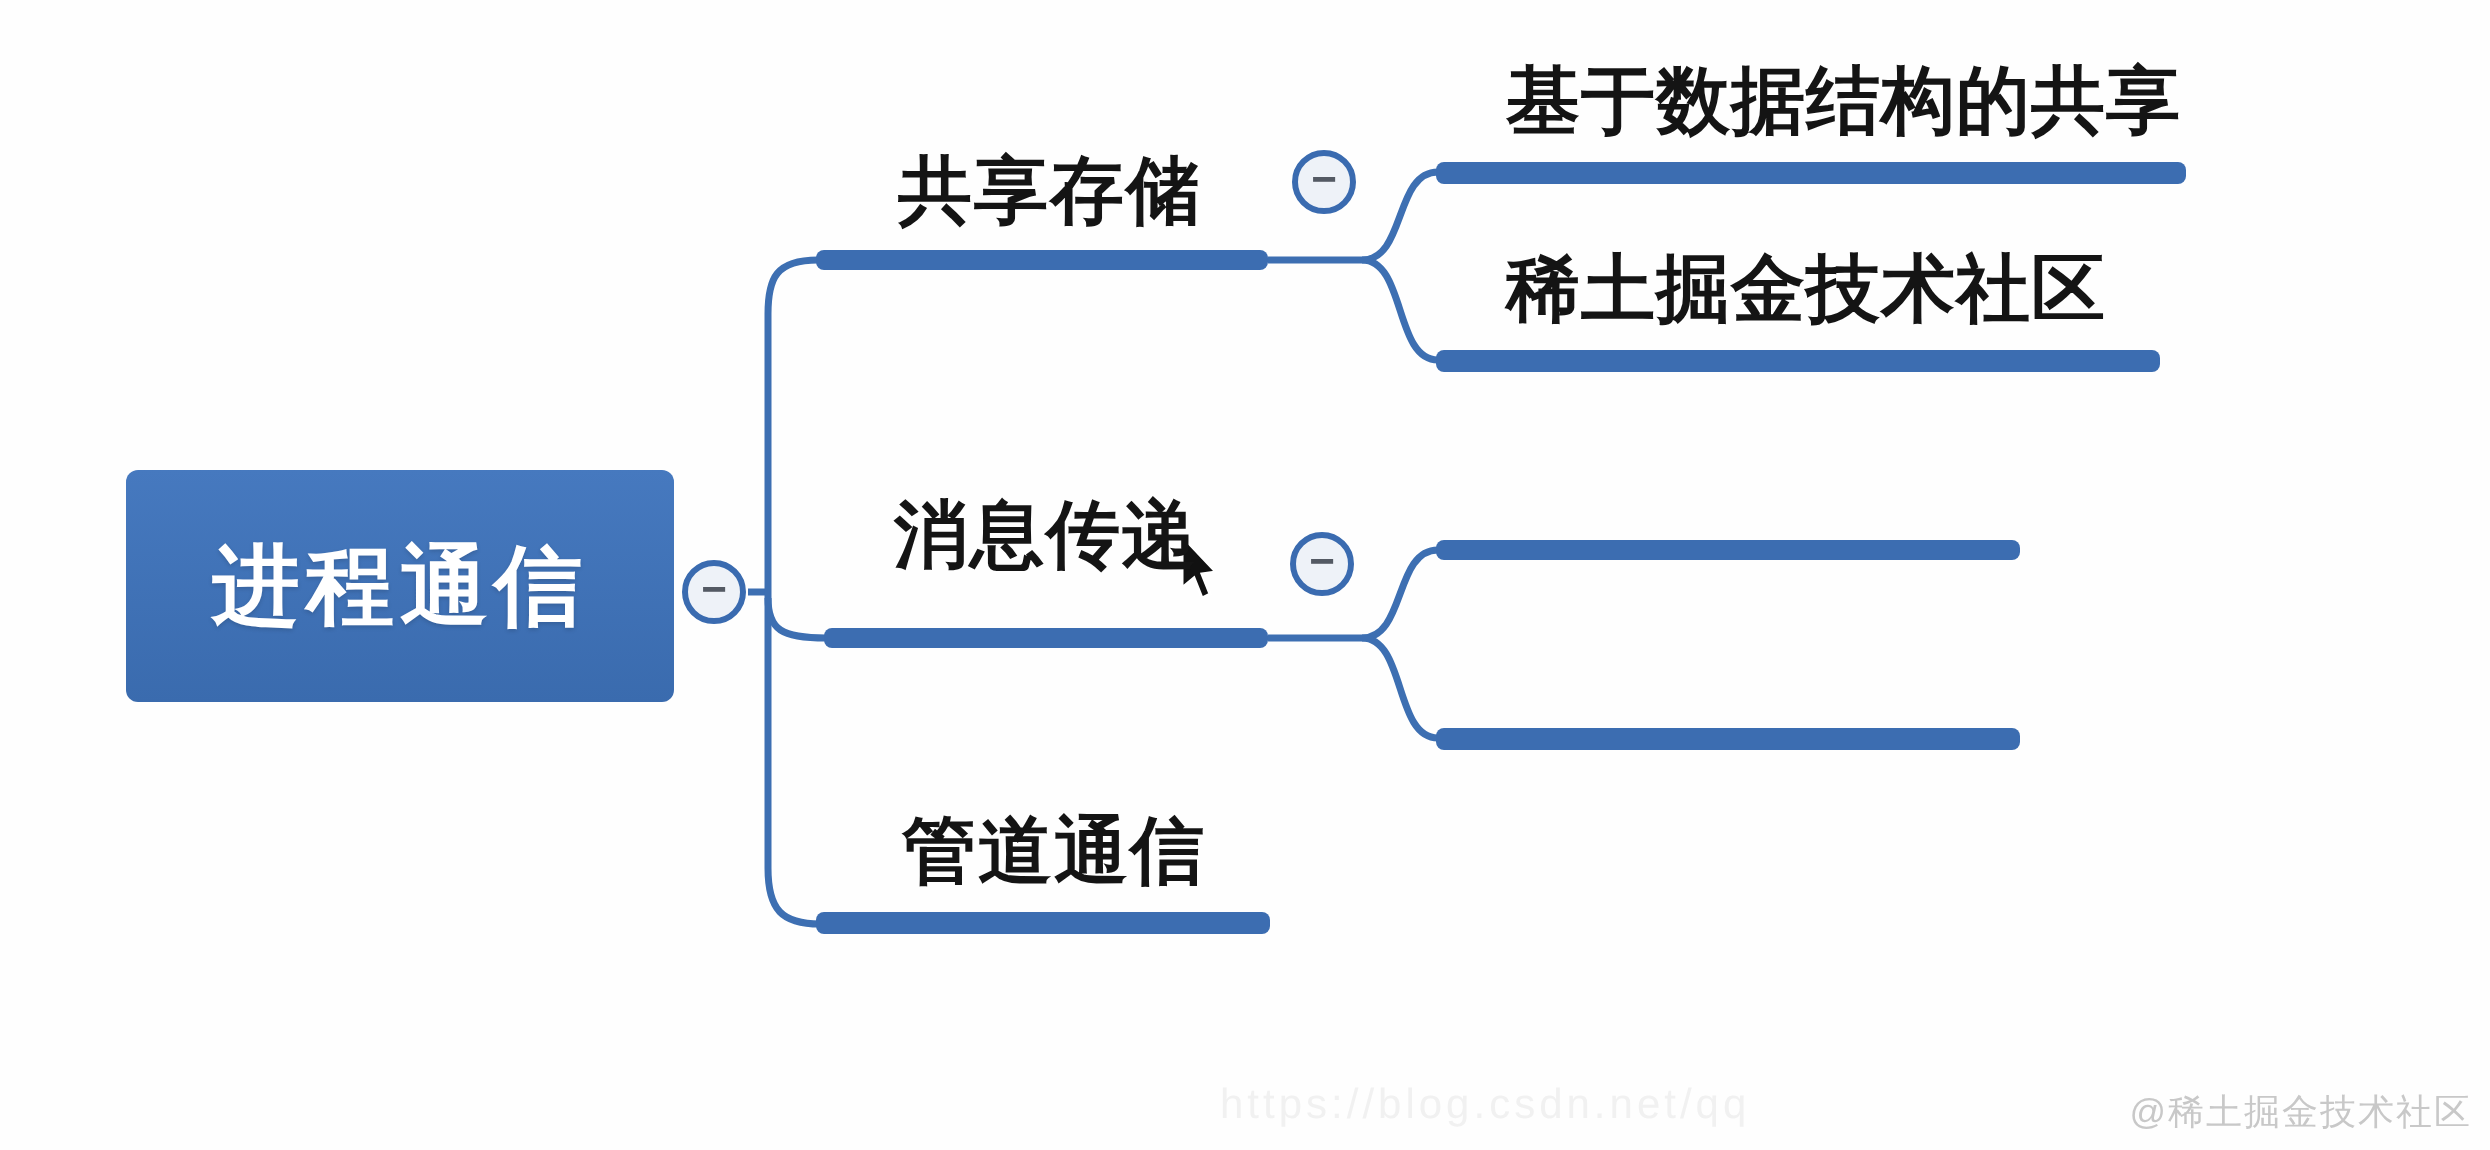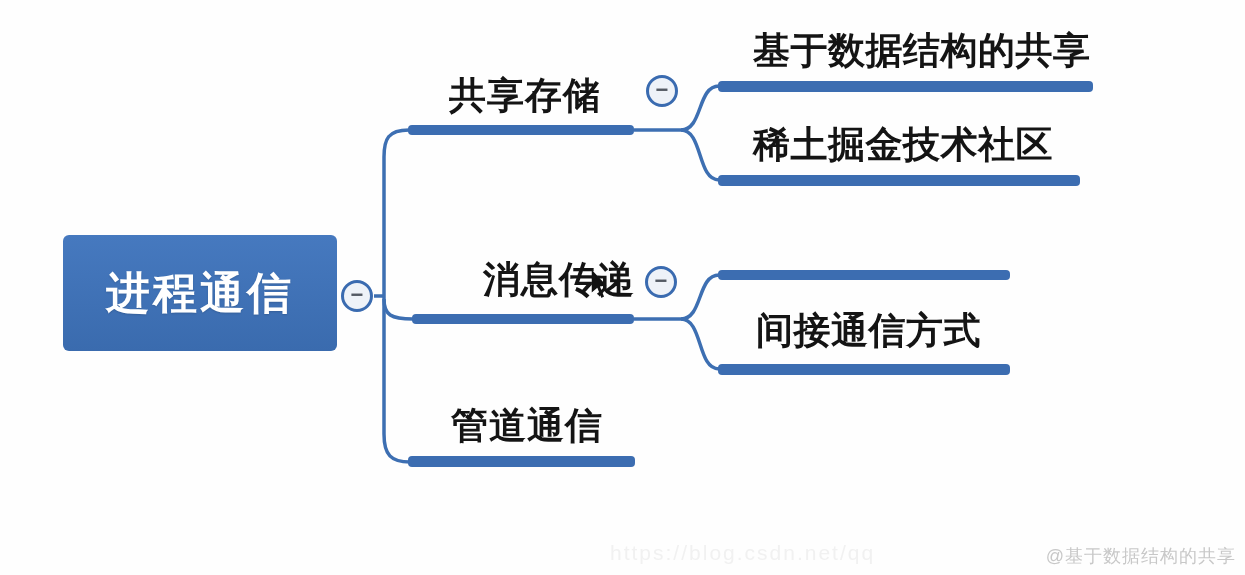--- a/index.html
+++ b/index.html
@@ -78,32 +78,31 @@
     </g>
 
     <polygon points="591,268 591,294 597,289 601,299 605,297 601,287 608,286" fill="#111111" stroke="#ffffff" stroke-width="1.5"></polygon>
   </svg>
 
   <div class="root-node">
     <span class="root-label">进程通信</span>
   </div>
 
   <div class="topic-label lvl1" style="left:449px;top:76px;">共享存储</div>
-  <div class="topic-label lvl1" style="left:447px;top:260px;margin-left:36px;">消息传递</div>
+  <div class="topic-label lvl1" style="left:447px;top:248px;">消息传递</div>
   <div class="topic-label lvl1" style="left:451px;top:406px;">管道通信</div>
 
   <div class="topic-label lvl2" style="left:753px;top:31px;">基于数据结构的共享</div>
   <div class="topic-label lvl2" style="left:753px;top:125px;">稀土掘金技术社区</div>
-  <div class="topic-label lvl2" style="left:756px;top:311px;">间接通信方式</div>
 
   <button class="collapse-btn" style="left:341px;top:280px;">
     <span>−</span>
   </button>
   <button class="collapse-btn" style="left:646px;top:75px;">
     <span>−</span>
   </button>
   <button class="collapse-btn" style="left:645px;top:266px;">
     <span>−</span>
   </button>
 
   <div class="watermark-url">https://blog.csdn.net/qq</div>
-  <div class="watermark-community">@基于数据结构的共享</div>
+  <div class="watermark-community">@稀土掘金技术社区</div>
 </div>
 
 </body></html>

